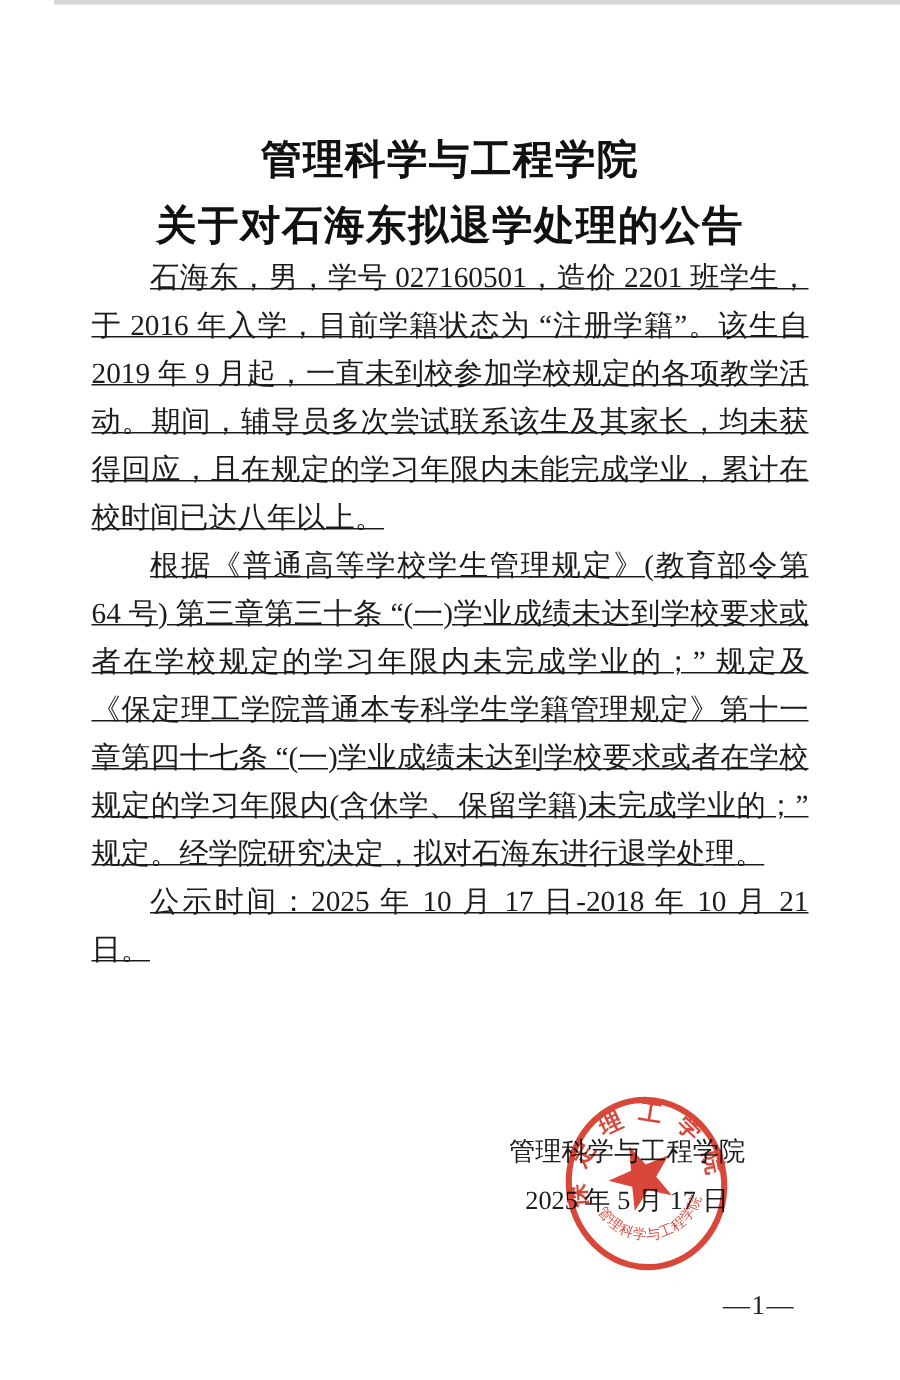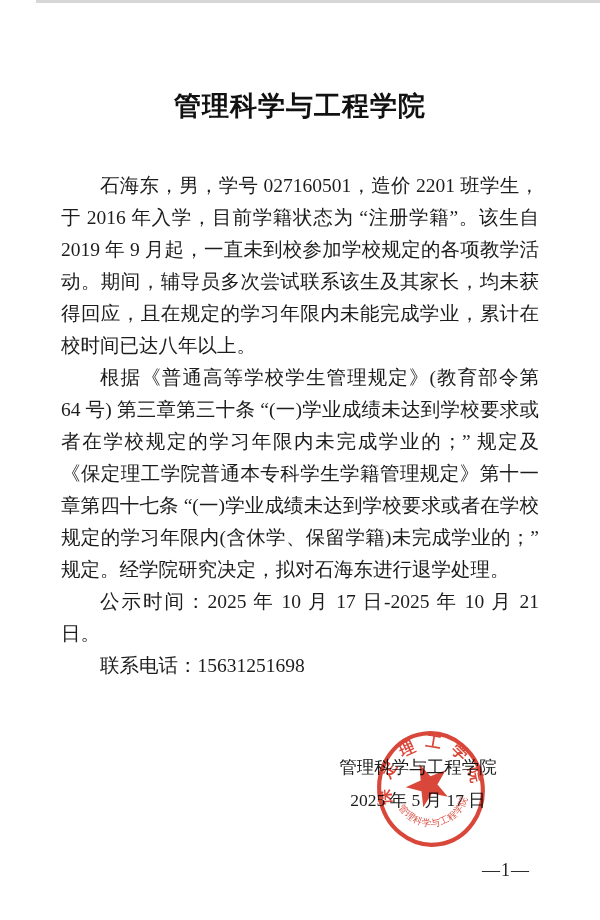--- a/index.html
+++ b/index.html
@@ -40,20 +40,21 @@
   }
   .body-text {
     position: absolute;
     top: 170px;
     left: 61px;
     width: 478px;
     font-size: 19.5px;
     line-height: 32px;
     text-align: justify;
     color: #1c1c1c;
+    text-decoration: underline;
   }
   .body-text p {
     margin: 0;
     padding: 0;
     text-indent: 2em;
   }
   .sign-block {
     position: absolute;
     top: 751px;
     left: 330px;
@@ -85,27 +86,27 @@
 </style>
 </head>
 <body>
 
 <div class="page">
 
   <div class="scan-artifact-top"></div>
 
   <div class="title-block">
     <div>管理科学与工程学院</div>
+    <div>关于对石海东拟退学处理的公告</div>
   </div>
 
   <div class="body-text">
     <p>石海东，男，学号 027160501，造价 2201 班学生，于 2016 年入学，目前学籍状态为 “注册学籍”。该生自 2019 年 9 月起，一直未到校参加学校规定的各项教学活动。期间，辅导员多次尝试联系该生及其家长，均未获得回应，且在规定的学习年限内未能完成学业，累计在校时间已达八年以上。</p>
     <p>根据《普通高等学校学生管理规定》(教育部令第 64 号) 第三章第三十条 “(一)学业成绩未达到学校要求或者在学校规定的学习年限内未完成学业的；” 规定及《保定理工学院普通本专科学生学籍管理规定》第十一章第四十七条 “(一)学业成绩未达到学校要求或者在学校规定的学习年限内(含休学、保留学籍)未完成学业的；” 规定。经学院研究决定，拟对石海东进行退学处理。</p>
-    <p>公示时间：2025 年 10 月 17 日-2025 年 10 月 21 日。</p>
-    <p>联系电话：15631251698</p>
+    <p>公示时间：2025 年 10 月 17 日-2018 年 10 月 21 日。</p>
   </div>
 
   <div class="sign-block">
     <div>管理科学与工程学院</div>
     <div>2025 年 5 月 17 日</div>
   </div>
 
   <svg class="seal" viewBox="0 0 116 116" aria-hidden="true">
     <defs>
       <path id="sealTopArc" d="M 19.4 68.4 A 40 40 0 1 1 96.6 68.4" fill="none"></path>

